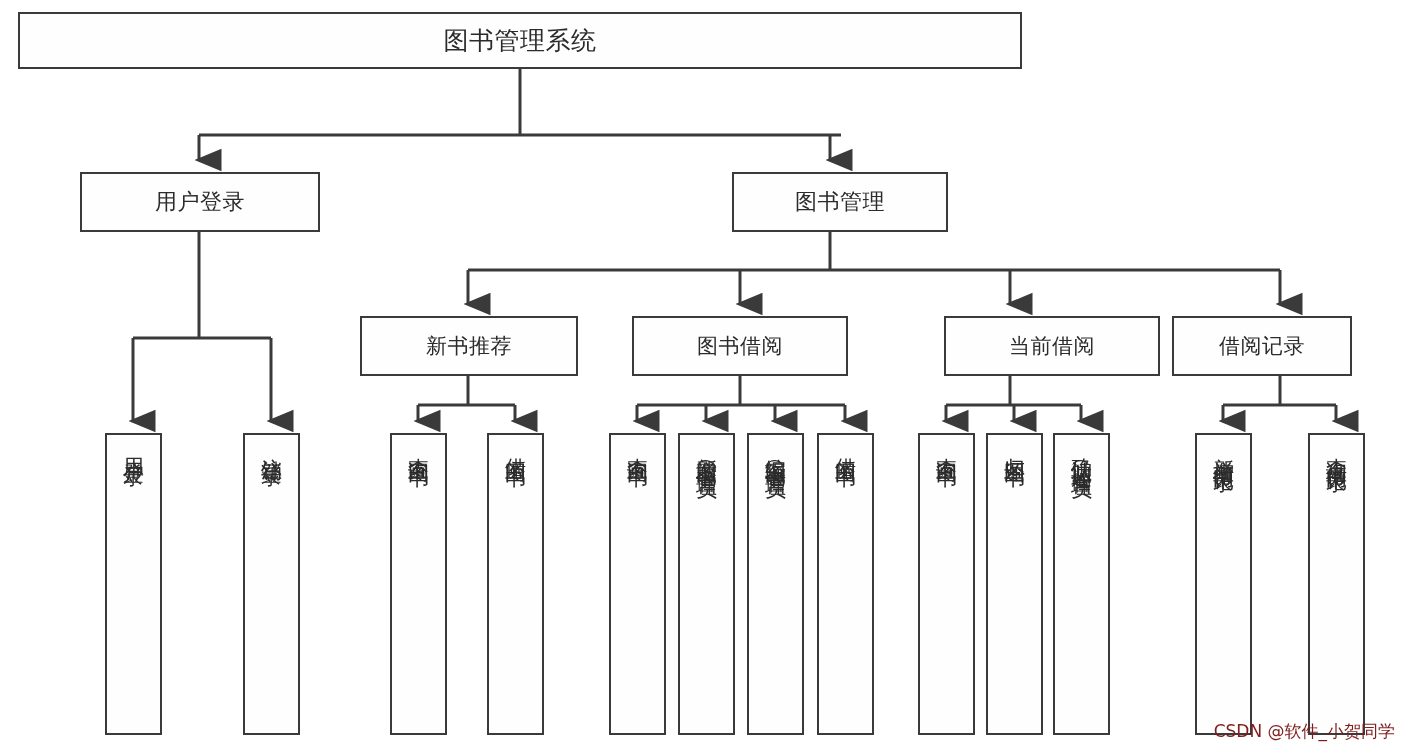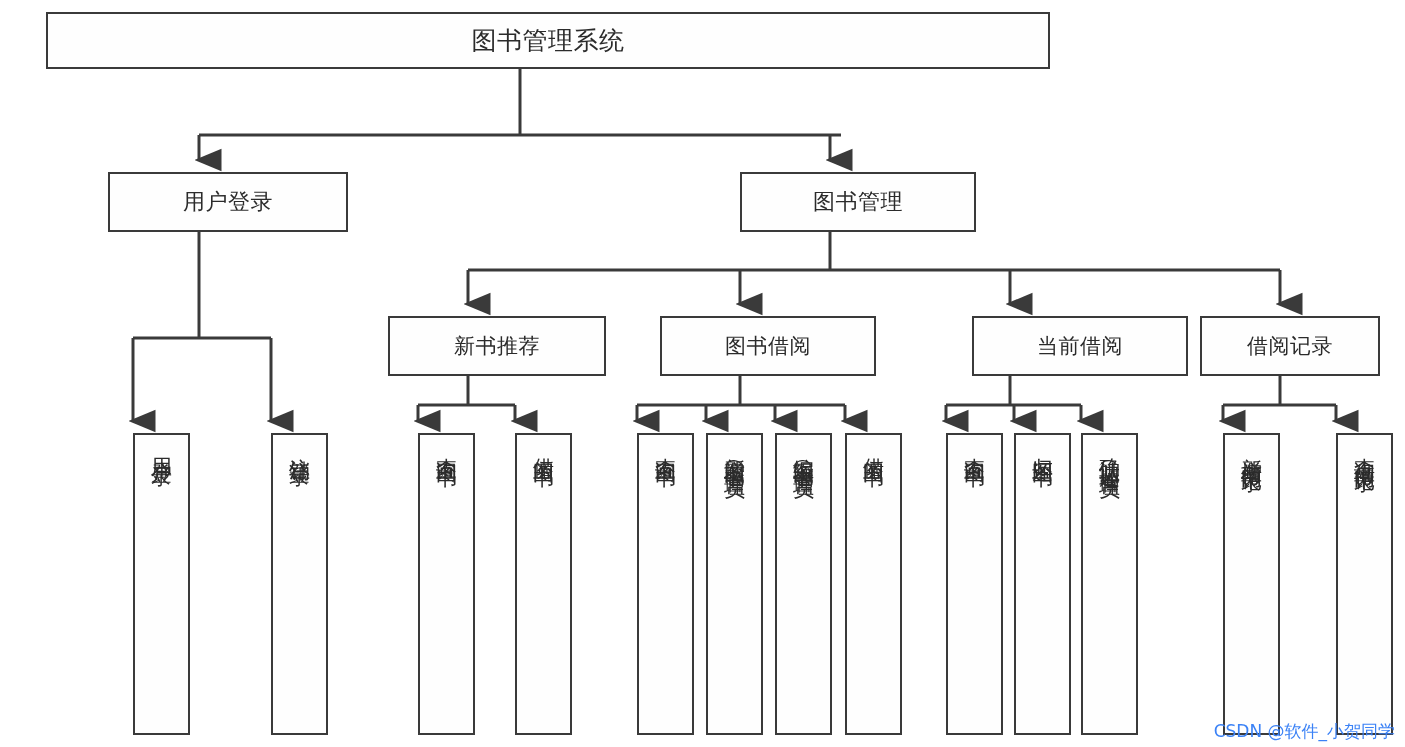--- a/index.html
+++ b/index.html
@@ -27,21 +27,20 @@
   .node {
     position: absolute;
     box-sizing: border-box;
     background: #fefefe;
     border: 2.5px solid #3a3a3a;
     display: flex;
     align-items: center;
     justify-content: center;
     color: #2b2b2b;
     z-index: 2;
-    margin-left: 28px;
   }
   .node-label {
     display: block;
     text-align: center;
     letter-spacing: 0.5px;
   }
   
   #node-root { left: 18px; top: 12px; width: 1004px; height: 57px; }
   #node-root .node-label { font-size: 25px; }
   
@@ -64,21 +63,21 @@
     font-size: 21px;
     line-height: 1.05;
     letter-spacing: 3px;
     white-space: nowrap;
   }
   #watermark {
     position: absolute;
     right: 10px;
     bottom: 4px;
     font-size: 17px;
-    color: #3b82f6;
+    color: #7f1d1d;
     z-index: 5;
     white-space: nowrap;
   }
 </style>
 </head>
 <body>
 
 <div id="canvas">
 
   <svg id="wires" viewBox="0 0 1405 747" xmlns="http://www.w3.org/2000/svg">
@@ -131,21 +130,21 @@
     </g>
   </svg>
 
   <div class="node" id="node-root">
     <span class="node-label">图书管理系统</span>
   </div>
 
   <div class="node lvl2" style="left:80px; top:172px; width:240px;">
     <span class="node-label">用户登录</span>
   </div>
-  <div class="node lvl2" style="left:712px; top:172px; width:236px;">
+  <div class="node lvl2" style="left:732px; top:172px; width:216px;">
     <span class="node-label">图书管理</span>
   </div>
 
   <div class="node lvl3" style="left:360px; top:316px; width:218px;">
     <span class="node-label">新书推荐</span>
   </div>
   <div class="node lvl3" style="left:632px; top:316px; width:216px;">
     <span class="node-label">图书借阅</span>
   </div>
   <div class="node lvl3" style="left:944px; top:316px; width:216px;">

